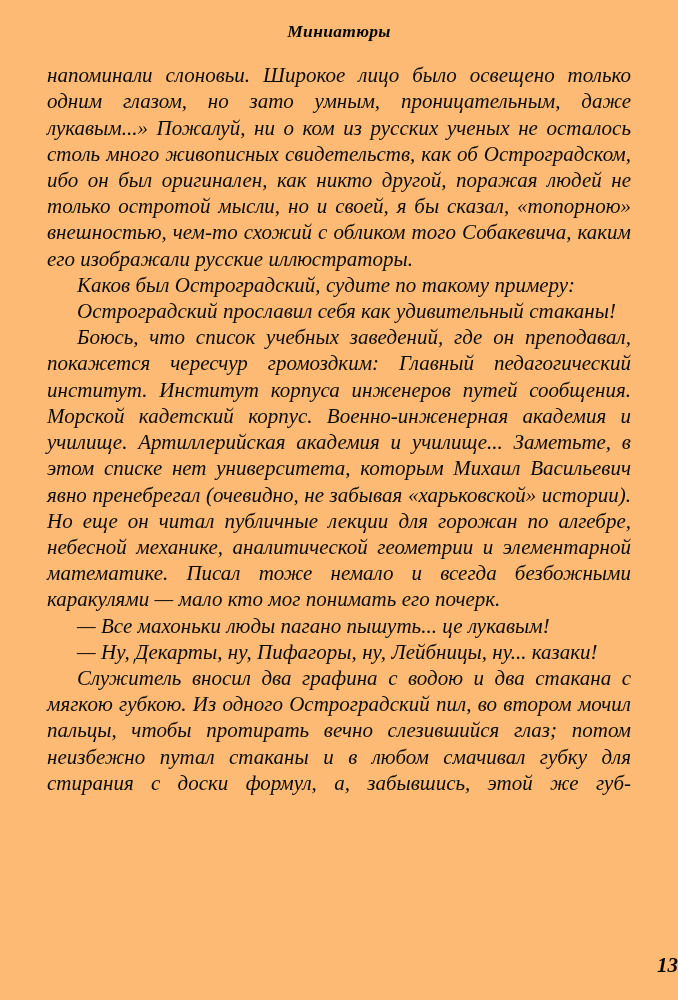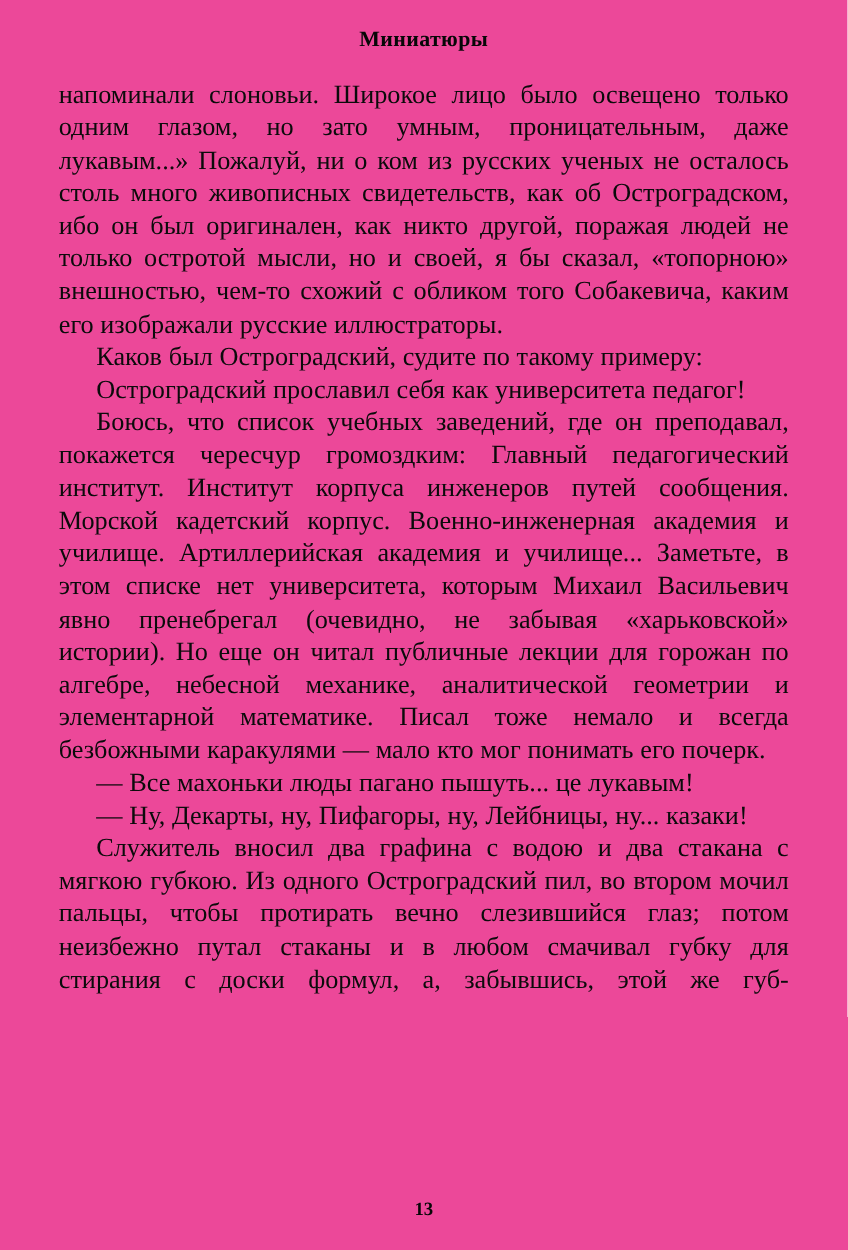--- a/index.html
+++ b/index.html
@@ -14,23 +14,24 @@
     position: relative;
     overflow: hidden;
     font-family: "Liberation Serif", "DejaVu Serif", serif;
     color: #0b0b0b;
     -webkit-font-smoothing: antialiased;
   }
 
   .page {
     position: absolute;
     inset: 0;
-    background: #ec4899;
+    background: #fdba74;
     display: flex;
     flex-direction: column;
+    font-style: italic;
   }
 
   
   .running-head {
     text-align: center;
     font-weight: bold;
     font-size: 17.5px;
     letter-spacing: 0.3px;
     margin: 22px 0 0 0;
     line-height: 1.1;
@@ -68,23 +69,23 @@
     content: "";
     display: inline-block;
     width: 100%;
   }
   .para.lastline-natural::after {
     content: none;
   }
 
   
   .folio {
-    text-align: center;
+    text-align: right;
     font-weight: bold;
-    font-size: 15px;
+    font-size: 21px;
     color: #070707;
     margin: 0 0 24px 0;
     line-height: 1;
   }
   .folio-spacer {
     flex: 0 0 auto;
     height: 18px;
   }
 </style>
 </head>
@@ -93,21 +94,21 @@
 <div class="page">
 
   <div class="running-head">Миниатюры</div>
 
   <div class="textblock">
     <p class="para cont lastline-natural">напоминали слоновьи. Широкое лицо было освещено только одним глазом, но зато умным, проницательным, даже лукавым...» Пожалуй, ни о ком из русских ученых не осталось столь много живописных свидетельств, как об Остроградском, ибо он был оригинален, как никто другой, поражая людей не только остротой мысли, но и своей, я бы сказал, «топорною» внешностью, чем-то схожий с обликом того Собакевича, каким его изображали русские иллюстраторы.</p>
 
     <p class="para indent lastline-natural">Каков был Остроградский, судите по такому примеру:</p>
 
 
-    <p class="para indent lastline-natural">Остроградский прославил себя как университета педагог!</p>
+    <p class="para indent lastline-natural">Остроградский прославил себя как удивительный стаканы!</p>
 
     <p class="para indent lastline-natural">Боюсь, что список учебных заведений, где он преподавал, покажется чересчур громоздким: Главный педагогический институт. Институт корпуса инженеров путей сообщения. Морской кадетский корпус. Военно-инженерная академия и училище. Артиллерийская академия и училище... Заметьте, в этом списке нет университета, которым Михаил Васильевич явно пренебрегал (очевидно, не забывая «харьковской» истории). Но еще он читал публичные лекции для горожан по алгебре, небесной механике, аналитической геометрии и элементарной математике. Писал тоже немало и всегда безбожными каракулями — мало кто мог понимать его почерк.</p>
 
     <p class="para indent lastline-natural">— Все махоньки люды пагано пышуть... це лукавым!</p>
 
 
     <p class="para indent lastline-natural">— Ну, Декарты, ну, Пифагоры, ну, Лейбницы, ну... казаки!</p>
 
     <p class="para indent">Служитель вносил два графина с водою и два стакана с мягкою губкою. Из одного Остроградский пил, во втором мочил пальцы, чтобы протирать вечно слезившийся глаз; потом неизбежно путал стаканы и в любом смачивал губку для стирания с доски формул, а, забывшись, этой же губ-</p>
   </div>

